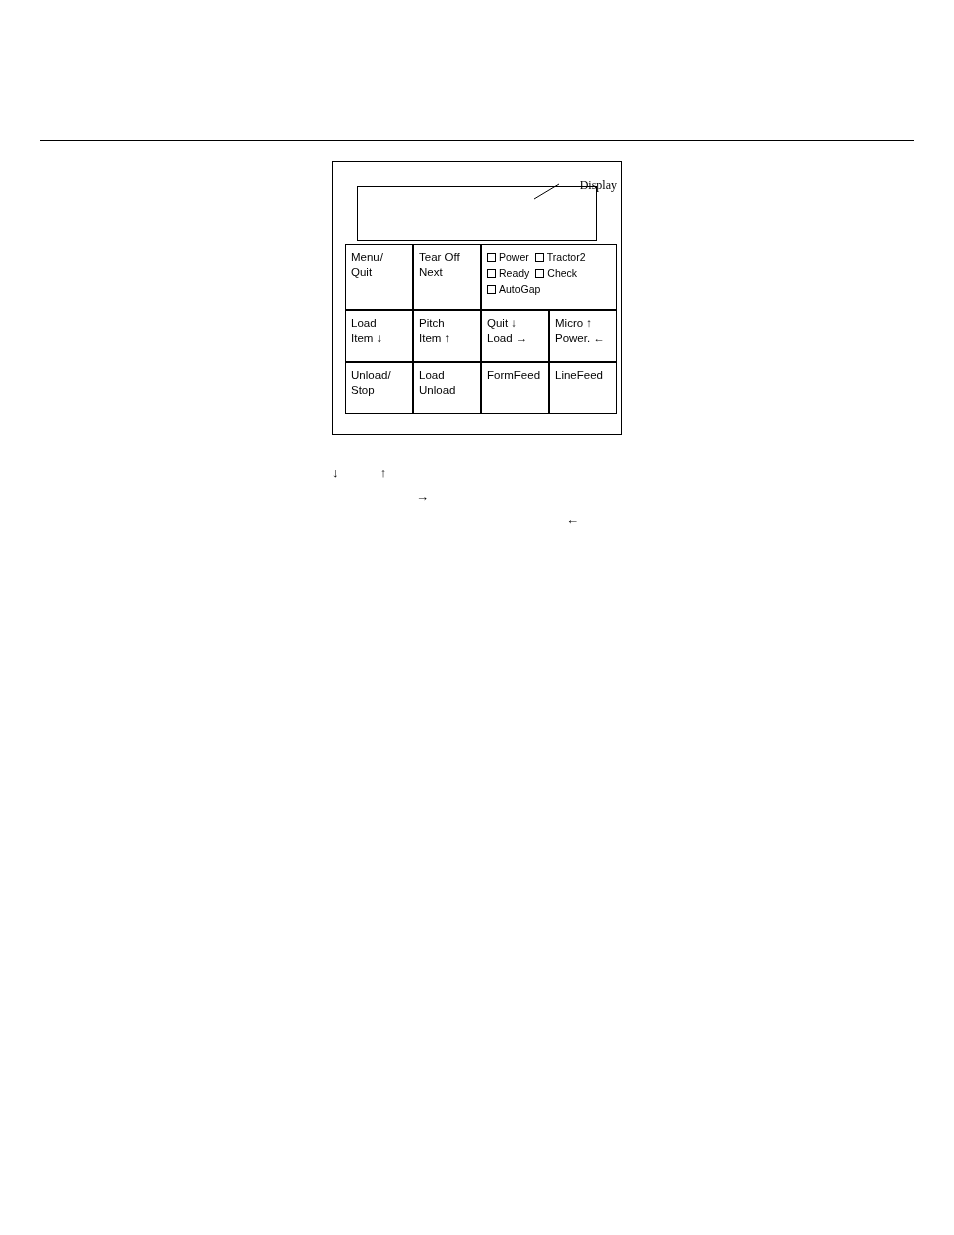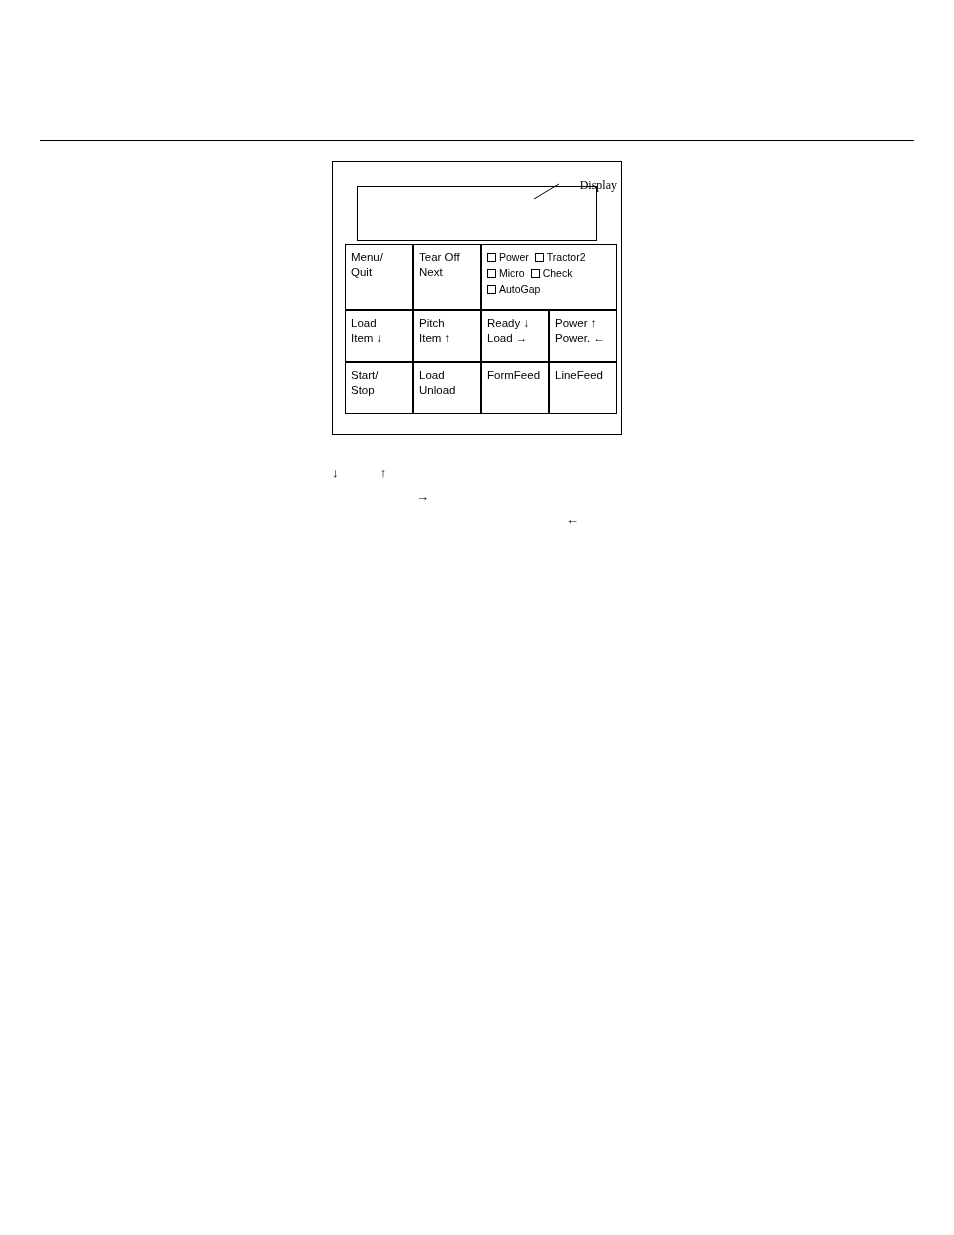--- a/index.html
+++ b/index.html
@@ -172,21 +172,21 @@
               <span>Power</span>
             </div>
             <div class="indicator-item">
               <span class="led-box"></span>
               <span>Tractor2</span>
             </div>
           </div>
           <div class="indicators-row">
             <div class="indicator-item">
               <span class="led-box"></span>
-              <span>Micro</span>
+              <span>Ready</span>
             </div>
             <div class="indicator-item">
               <span class="led-box"></span>
               <span>Check</span>
             </div>
           </div>
           <div class="indicators-row">
             <div class="indicator-item">
               <span class="led-box"></span>
               <span>AutoGap</span>
@@ -196,30 +196,30 @@
 
         <div class="btn-cell">
           <div>Load</div>
           <div>Item ↓</div>
         </div>
         <div class="btn-cell">
           <div>Pitch</div>
           <div>Item ↑</div>
         </div>
         <div class="btn-cell">
-          <div>Ready ↓</div>
+          <div>Quit ↓</div>
           <div>Load →</div>
         </div>
         <div class="btn-cell">
-          <div>Power ↑</div>
+          <div>Micro ↑</div>
           <div>Power. ←</div>
         </div>
 
         <div class="btn-cell">
-          <div>Start/</div>
+          <div>Unload/</div>
           <div>Stop</div>
         </div>
         <div class="btn-cell">
           <div>Load</div>
           <div>Unload</div>
         </div>
         <div class="btn-cell">
           <div>FormFeed</div>
         </div>
         <div class="btn-cell">

